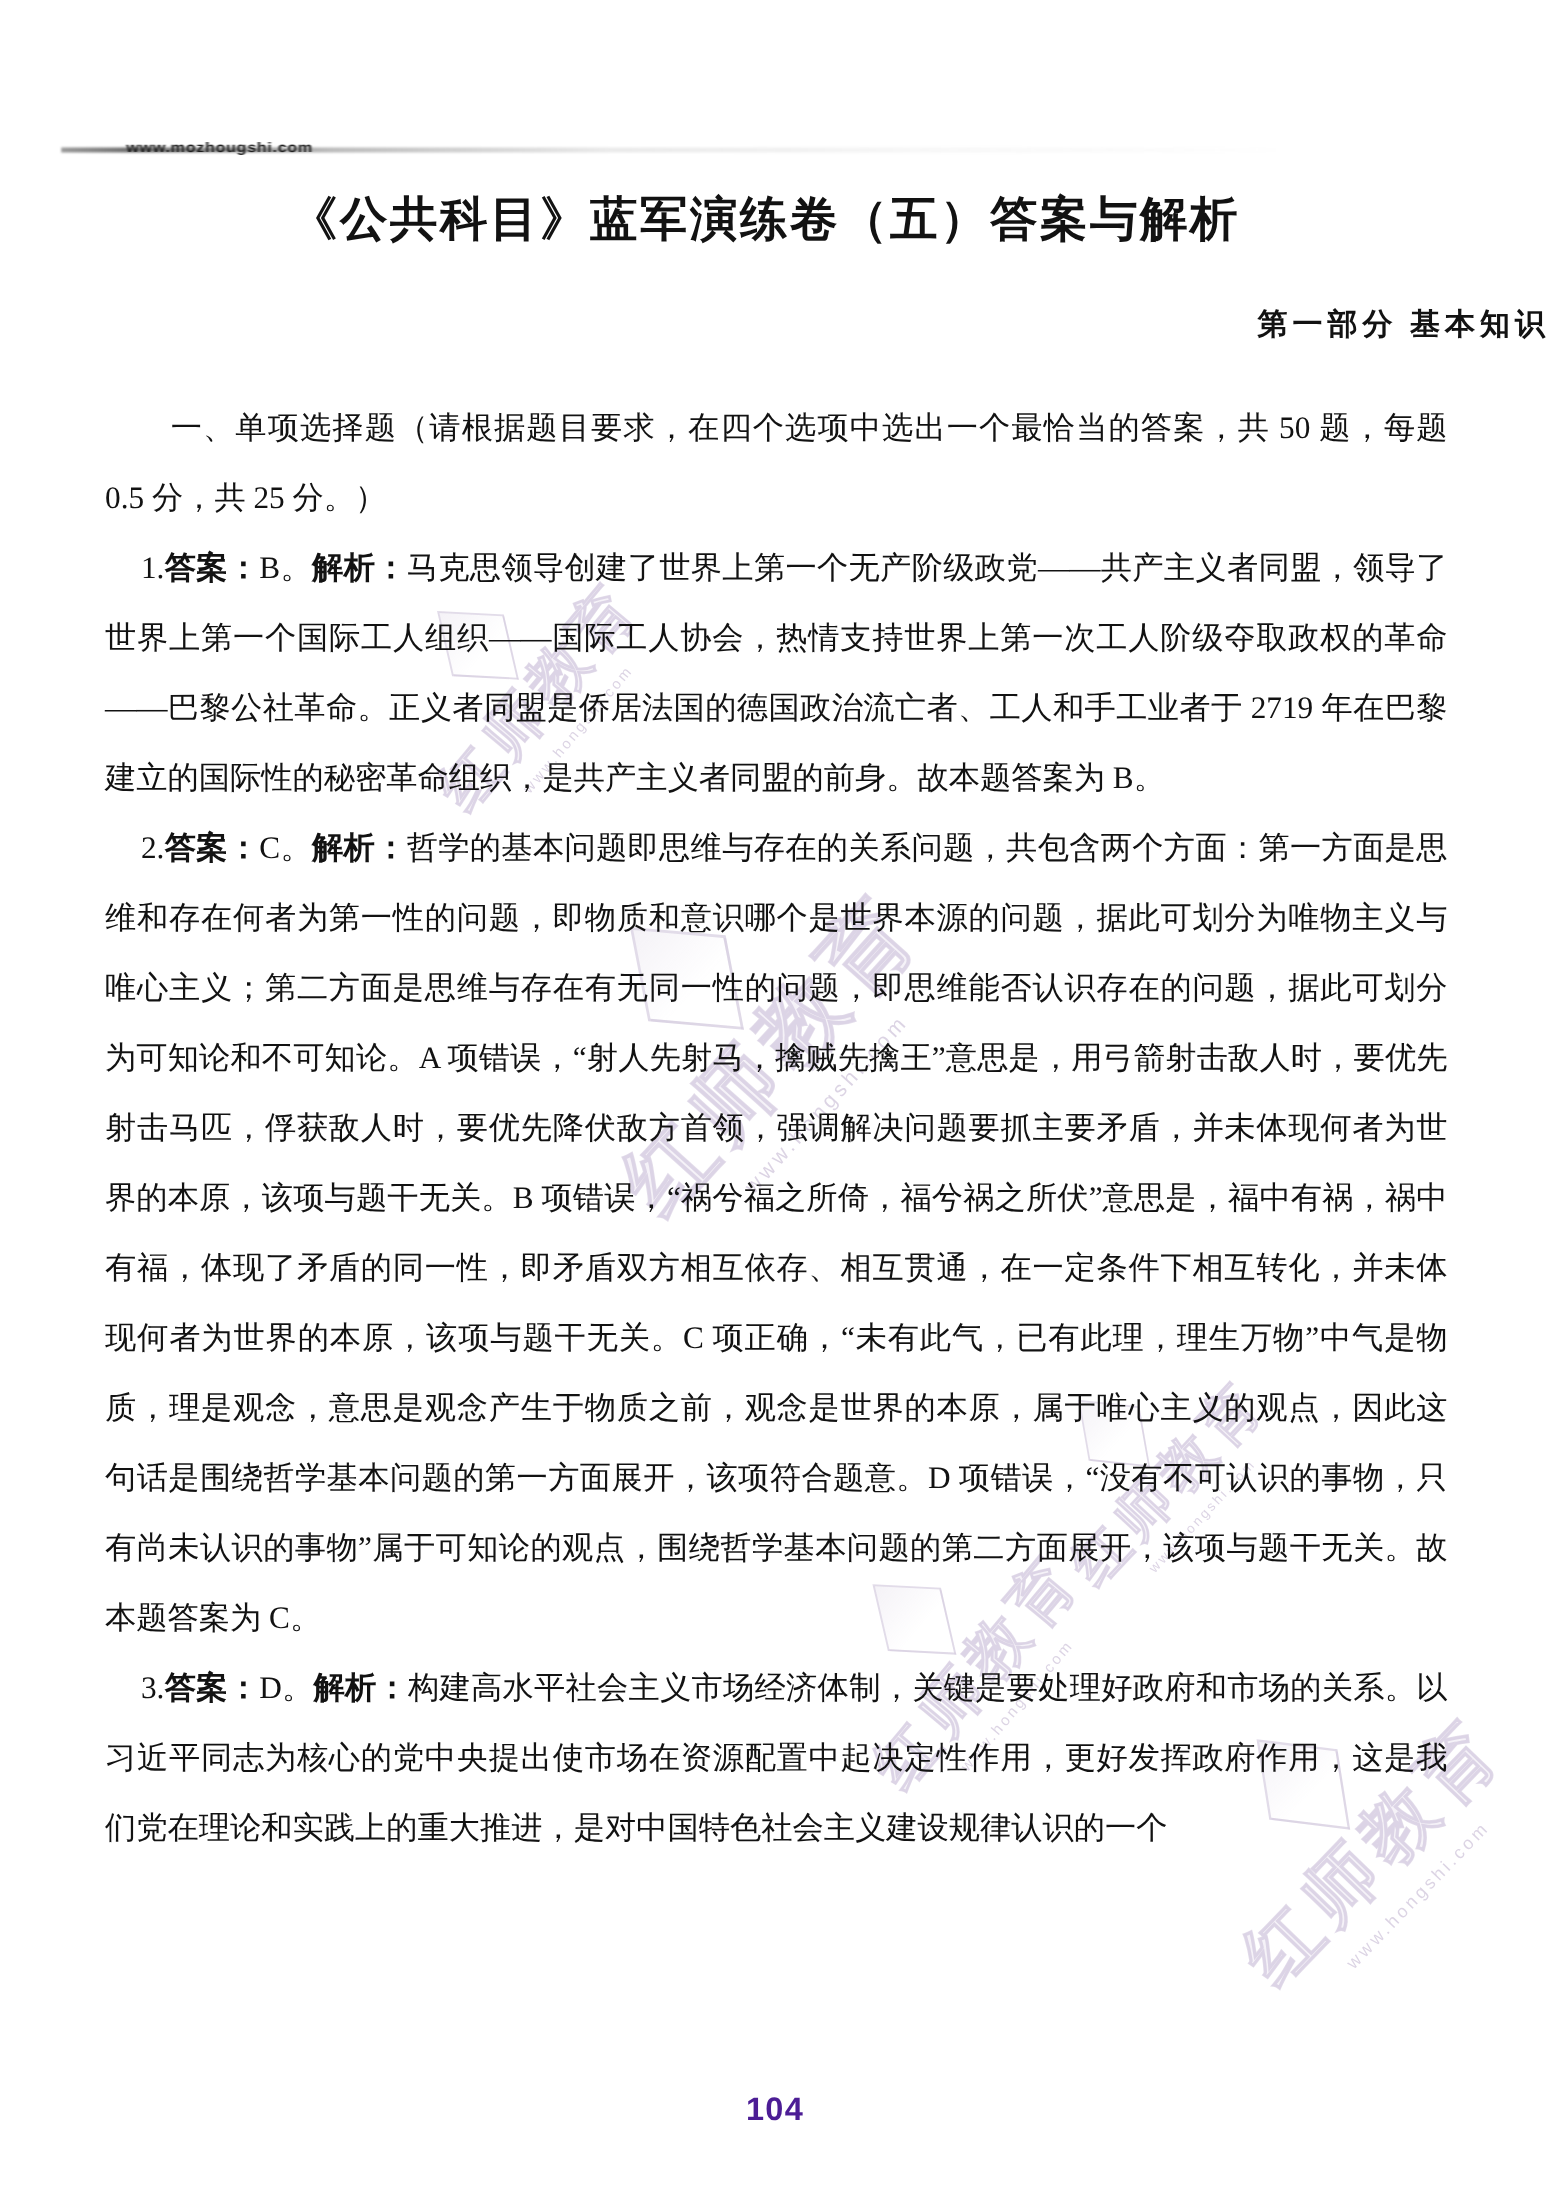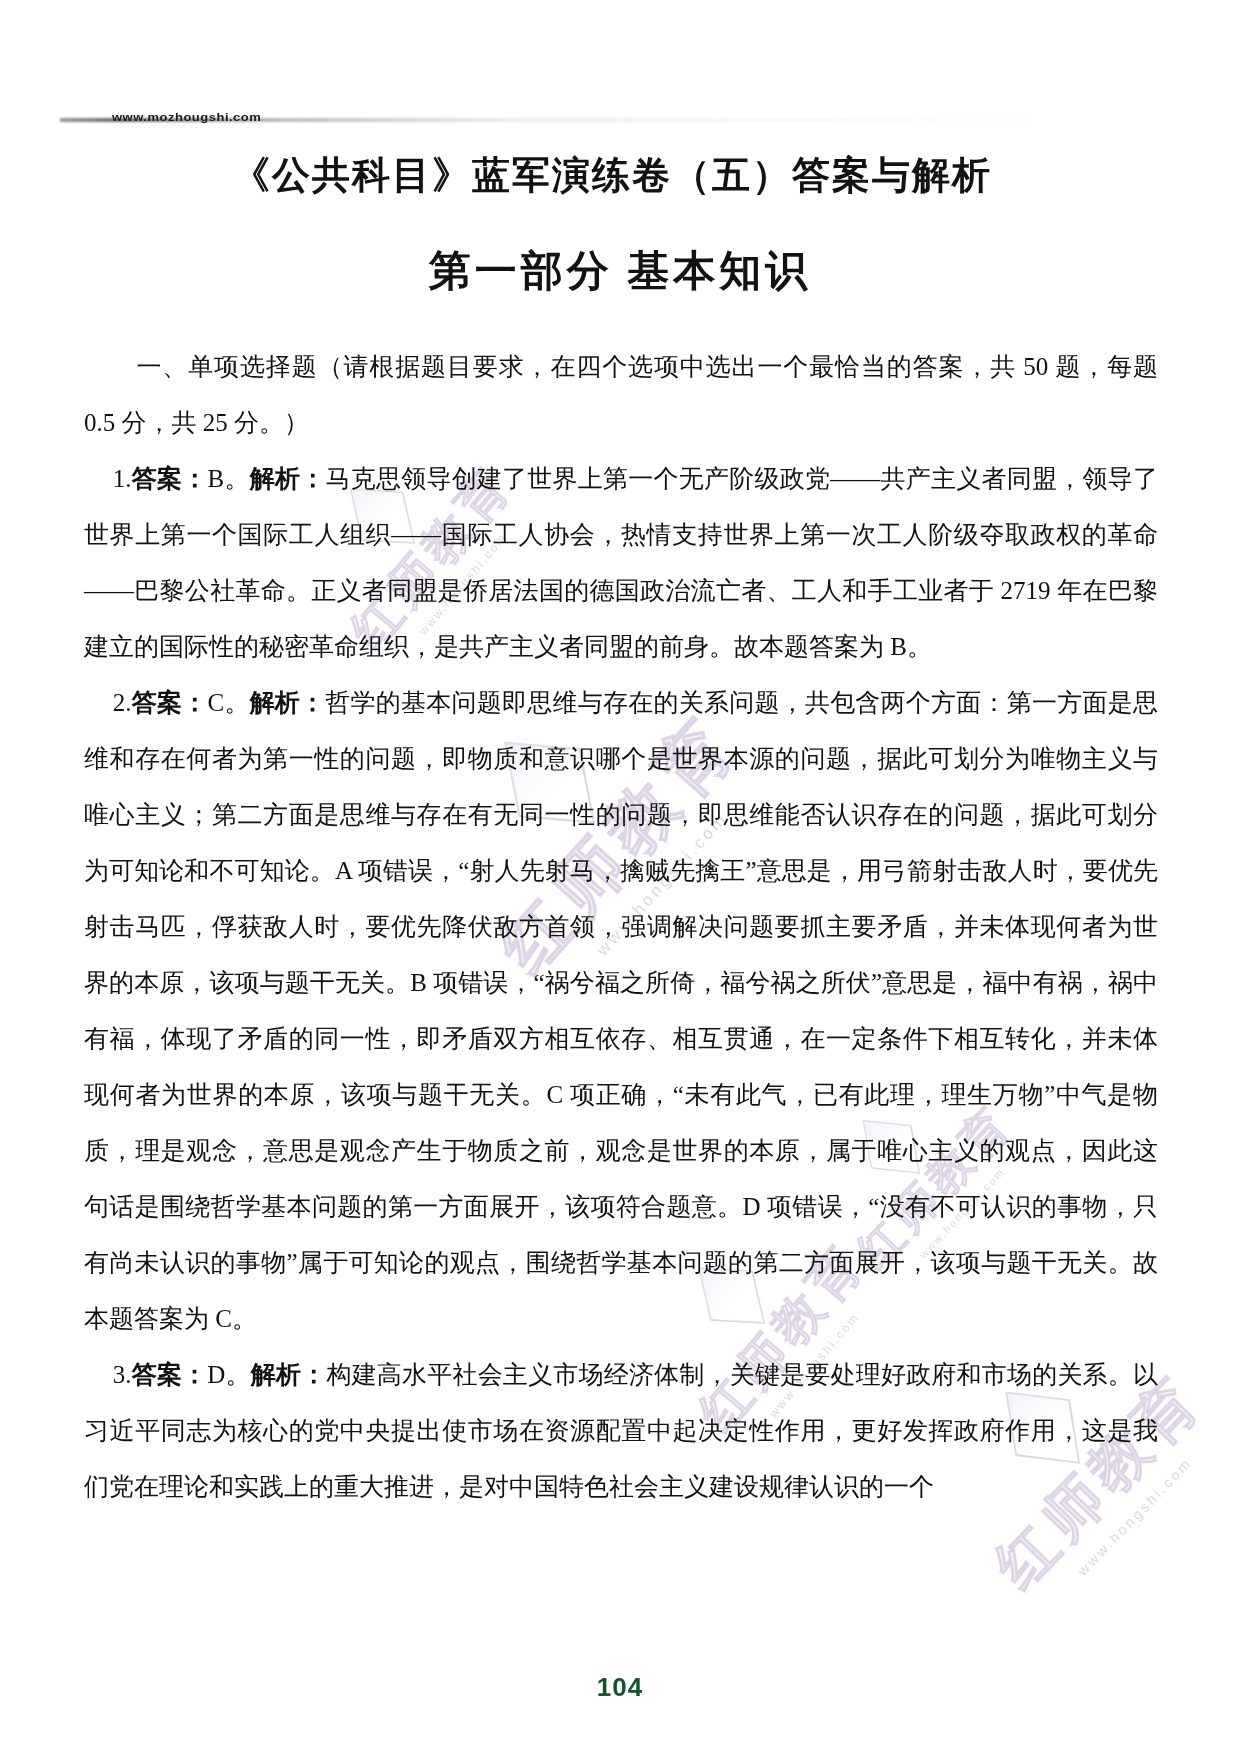--- a/index.html
+++ b/index.html
@@ -8,21 +8,21 @@
     background: #ffffff;
     position: relative;
     overflow: hidden;
     font-family: "Liberation Serif", "DejaVu Serif", serif;
     color: #121212;
   }
   .page { position: absolute; inset: 0; }
 
   
   .smudge {
-    position: absolute; top: 108px; left: 60px; width: 980px; height: 22px;
+    position: absolute; top: 108px; left: 49px; width: 980px; height: 22px;
   }
   .smudge-line {
     position: absolute; top: 10px; left: 0; width: 100%; height: 4px;
     background: linear-gradient(90deg,
       rgba(30,30,30,.45) 0%, rgba(30,30,30,.65) 6%,
       rgba(60,60,60,.35) 22%, rgba(110,110,110,.14) 45%,
       rgba(140,140,140,.07) 70%, rgba(160,160,160,0) 100%);
     filter: blur(1px);
   }
   .smudge-text {
@@ -33,43 +33,43 @@
     white-space: nowrap;
   }
 
   h1.doc-title {
     margin: 150px 16px 0 0;
     text-align: center;
     font-size: 38px; font-weight: 700; letter-spacing: 2px;
   }
   h2.section-heading {
     margin: 42px 0 0 0;
-    text-align: center;
-    font-size: 42px; font-weight: 700; letter-spacing: 4px;
+    text-align: right;
+    font-size: 24px; font-weight: 700; letter-spacing: 4px;
   }
 
   .content {
     margin: 40px 82px 0 84px;
     font-size: 25px;
     line-height: 56px;
     text-align: justify;
     text-justify: inter-ideograph;
     position: relative;
     z-index: 2;
   }
   .content p { margin: 0; }
   p.intro { font-weight: 400; text-indent: 2.1em; }
   p.item  { text-indent: 1.15em; }
   .b { font-weight: 700; }
 
   .pagenum {
     position: absolute; top: 1672px; left: 0; width: 100%;
     text-align: center;
     font-family: "Liberation Sans", "DejaVu Sans", sans-serif;
-    font-weight: 700; font-size: 26px; color: #14532d;
+    font-weight: 700; font-size: 26px; color: #4c1d95;
     letter-spacing: 1px;
     z-index: 2;
   }
 
   
   .wm {
     position: absolute; z-index: 1; pointer-events: none;
     display: flex; flex-direction: column; align-items: center;
     transform: rotate(-48deg);
   }

